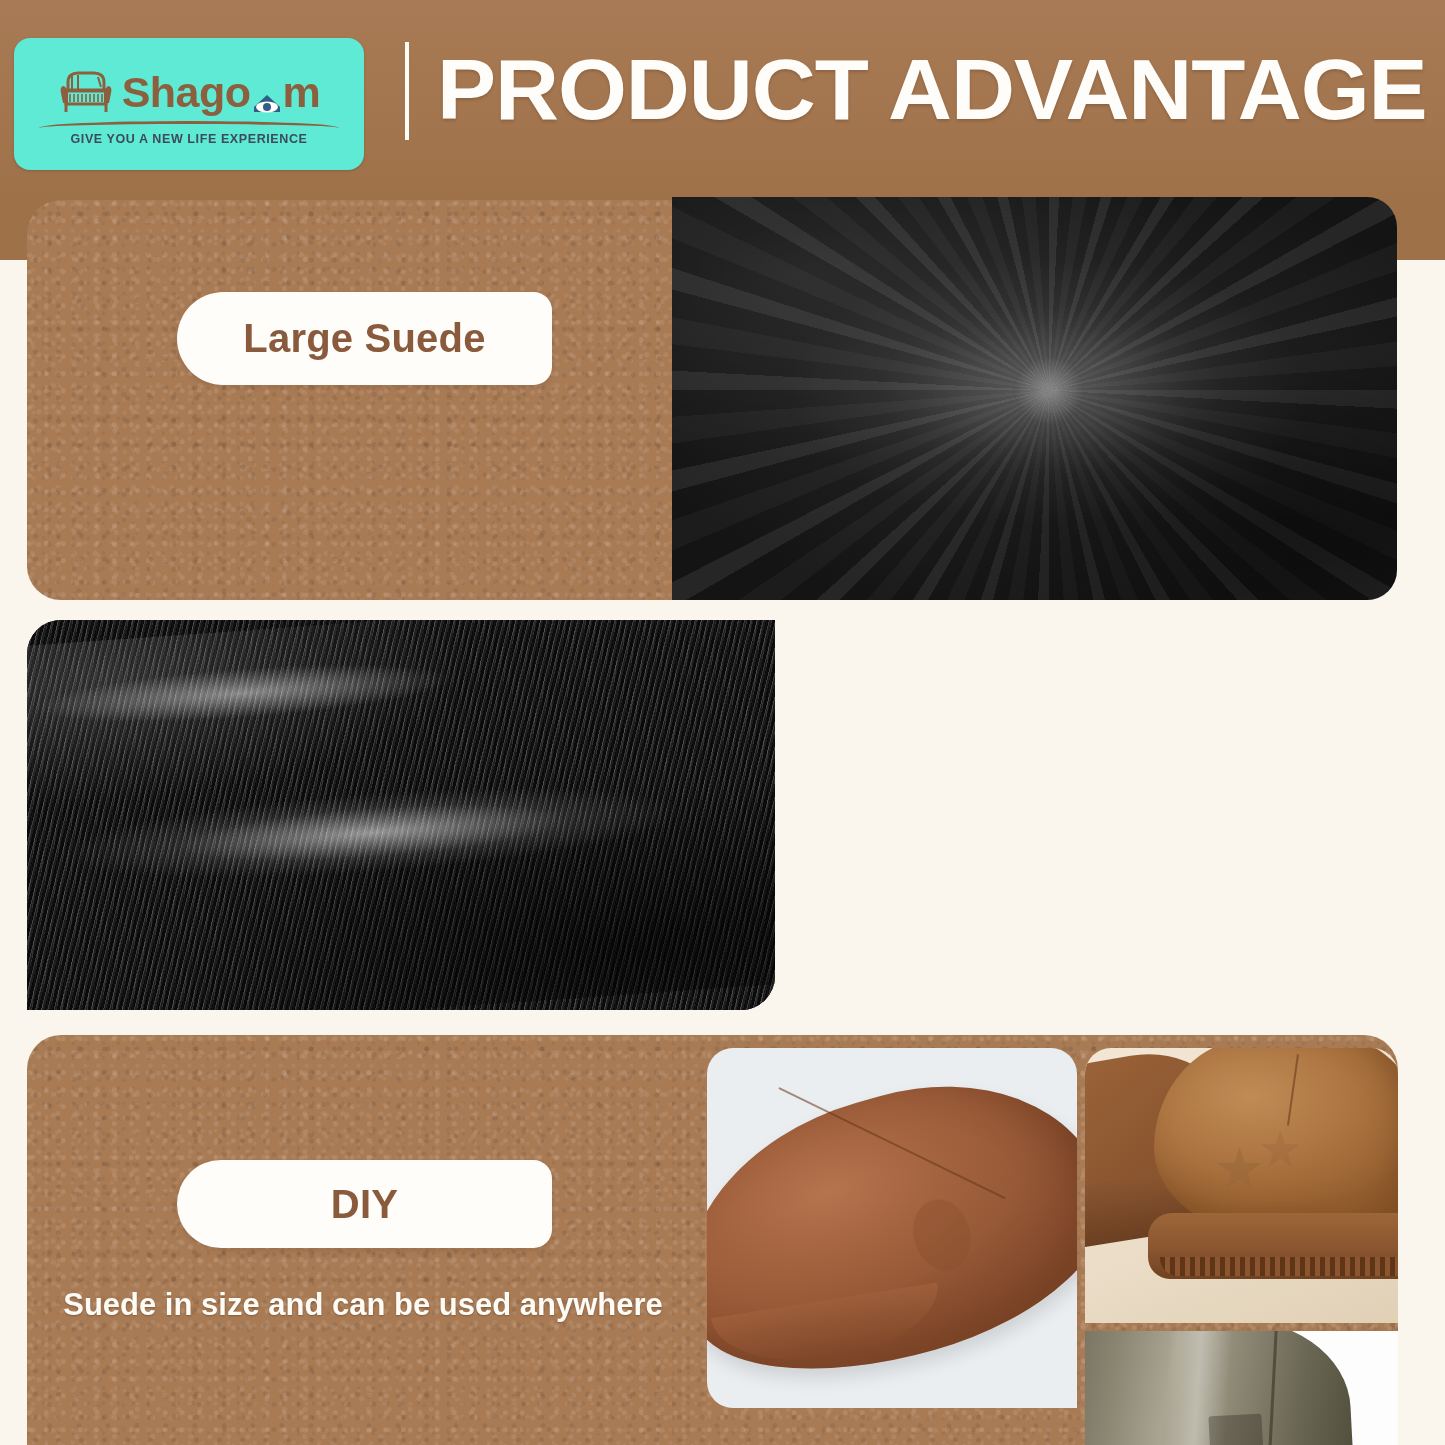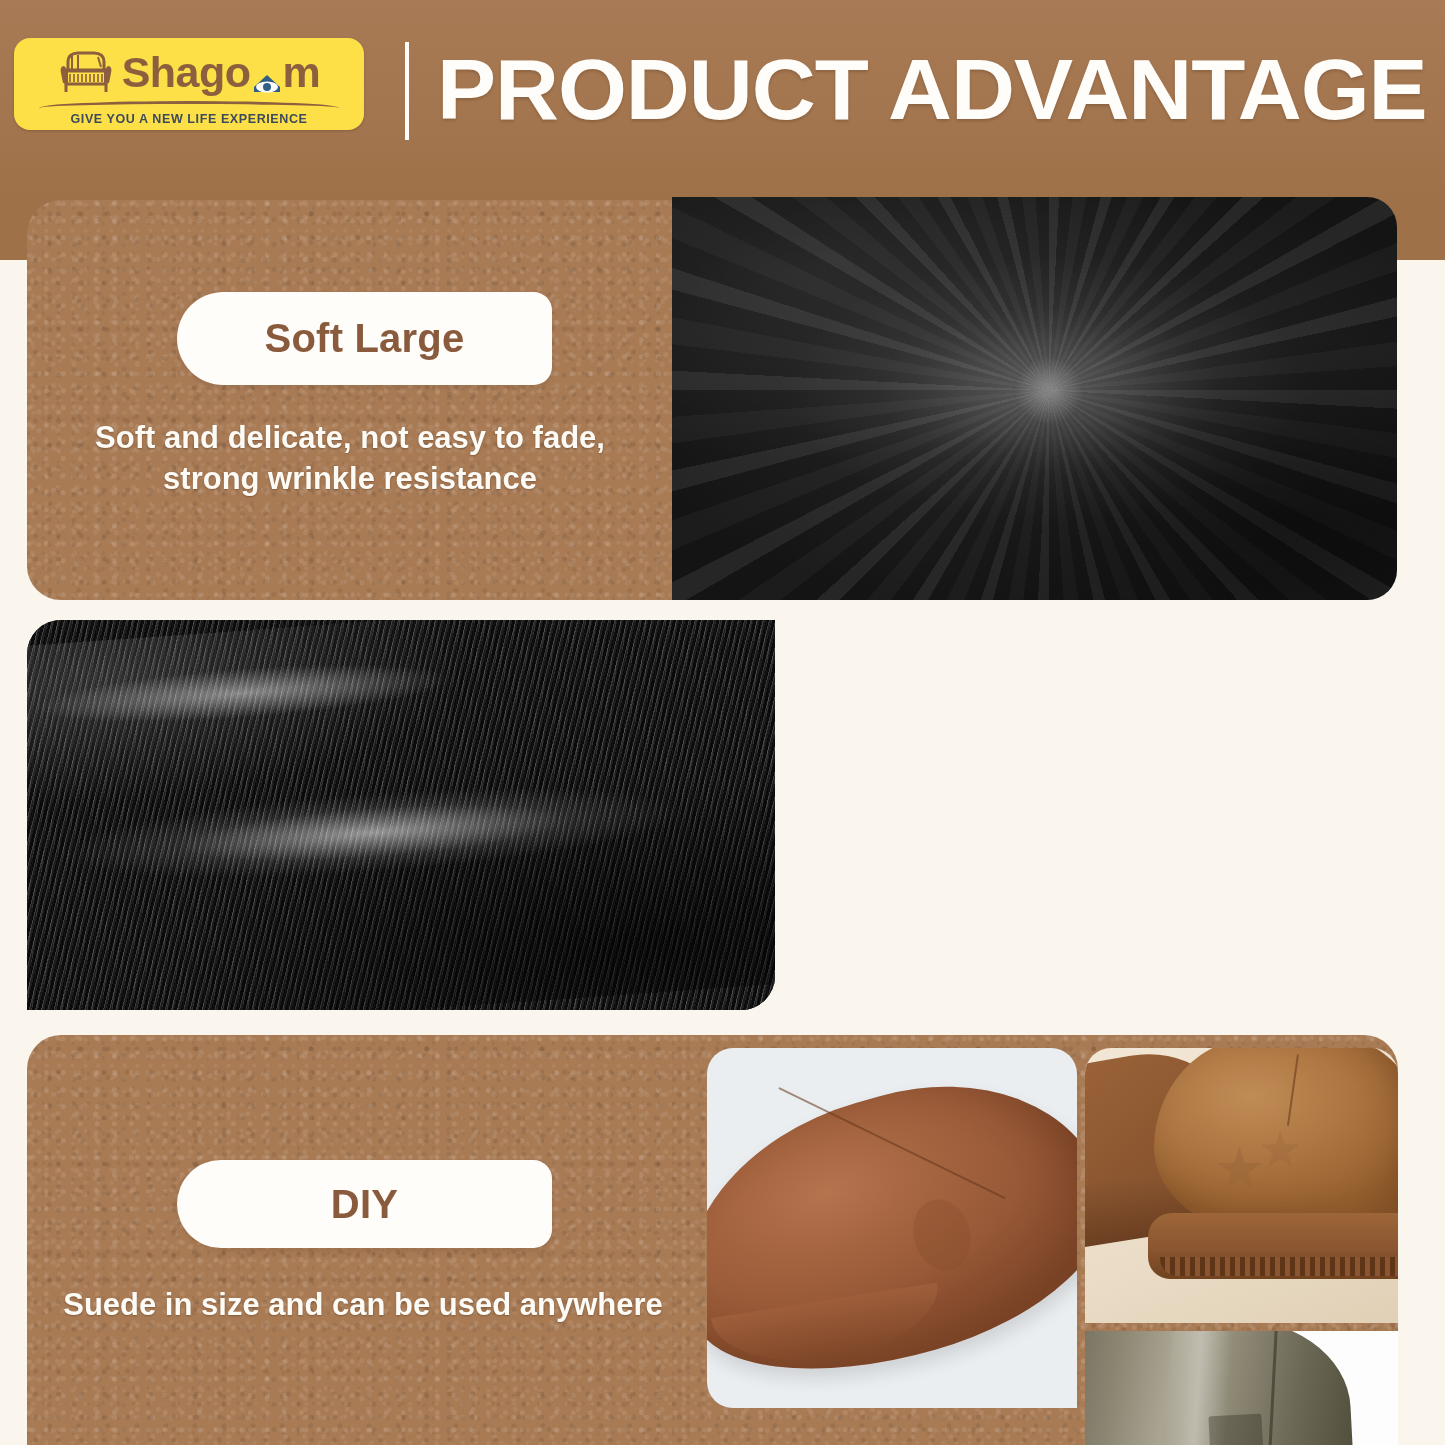--- a/index.html
+++ b/index.html
@@ -28,22 +28,22 @@
   .header-band-ext {
     position:absolute;
     left:0; top:198px;
     width:1445px; height:62px;
     background:#9E7149;
   }
 
   .logo-box {
     position:absolute;
     left:14px; top:38px;
-    width:350px; height:92px;
-    background:#fde047;
+    width:350px; height:132px;
+    background:#5eead4;
     border-radius:16px;
     box-shadow:0 1px 3px rgba(0,0,0,.18);
     display:flex; flex-direction:column;
     align-items:center; justify-content:center;
   }
   .logo-row {
     display:flex; align-items:center; gap:8px;
     height:60px;
   }
   .sofa-icon { width:56px; height:46px; flex:0 0 auto; }
@@ -408,23 +408,22 @@
     </div>
     <div class="logo-underline"></div>
     <div class="logo-tag">GIVE YOU A NEW LIFE EXPERIENCE</div>
   </div>
 
   <div class="header-divider"></div>
   <div class="header-title">PRODUCT ADVANTAGE</div>
 
   <div class="panel suede" id="row1-text">
     <div class="badge" id="badge-soft-suede">
-      <span class="badge-text">Soft Large</span>
-    </div>
-    <div class="desc" id="desc-soft-suede">Soft and delicate, not easy to fade, strong wrinkle resistance</div>
+      <span class="badge-text">Large Suede</span>
+    </div>
   </div>
 
   <div class="panel" id="row1-img">
     <div class="swirl"></div>
     <div class="swirl2"></div>
   </div>
 
   <div class="panel" id="row2-img">
     <div class="velvet"></div>
     <div class="velvet-fold"></div>

